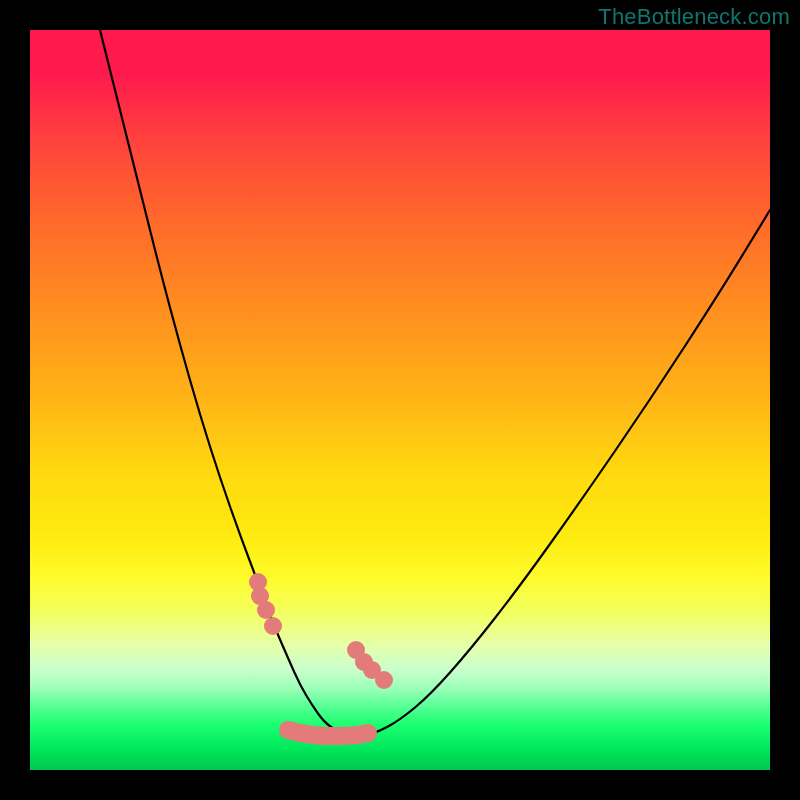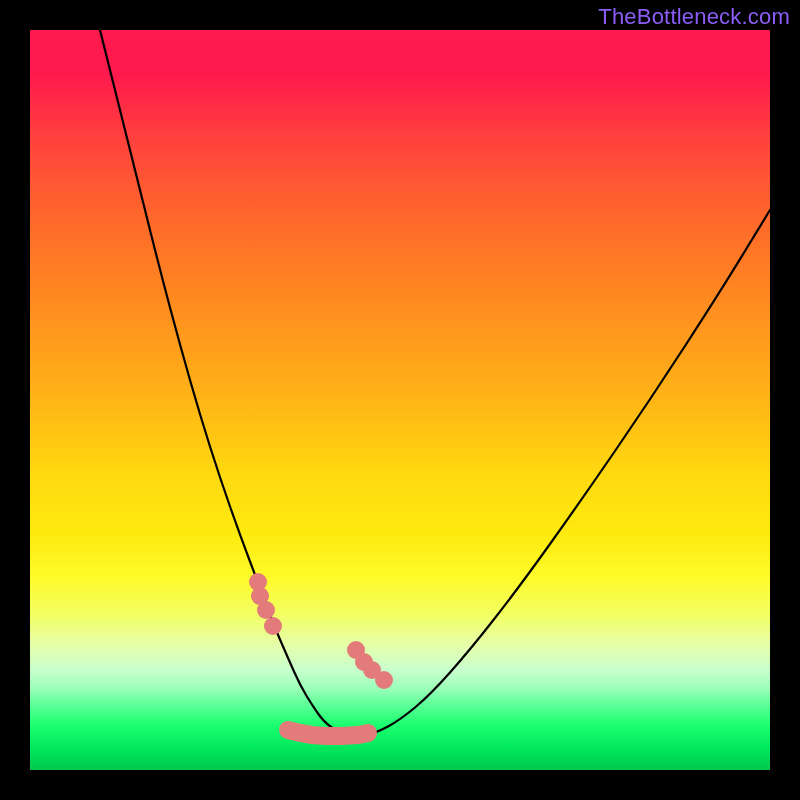--- a/index.html
+++ b/index.html
@@ -34,21 +34,21 @@
       #54ff94 91.5%,
       #1aff6e 94%,
       #00e85c 97%,
       #00c84f 100%
     );
   }
   .watermark {
     position: absolute;
     top: 4px;
     right: 10px;
-    color: #8b5cf6;
+    color: #0f766e;
     font-size: 22px;
     letter-spacing: 0.2px;
     font-weight: 500;
   }
   svg.curves {
     position: absolute;
     left: 30px;
     top: 30px;
     width: 740px;
     height: 740px;

